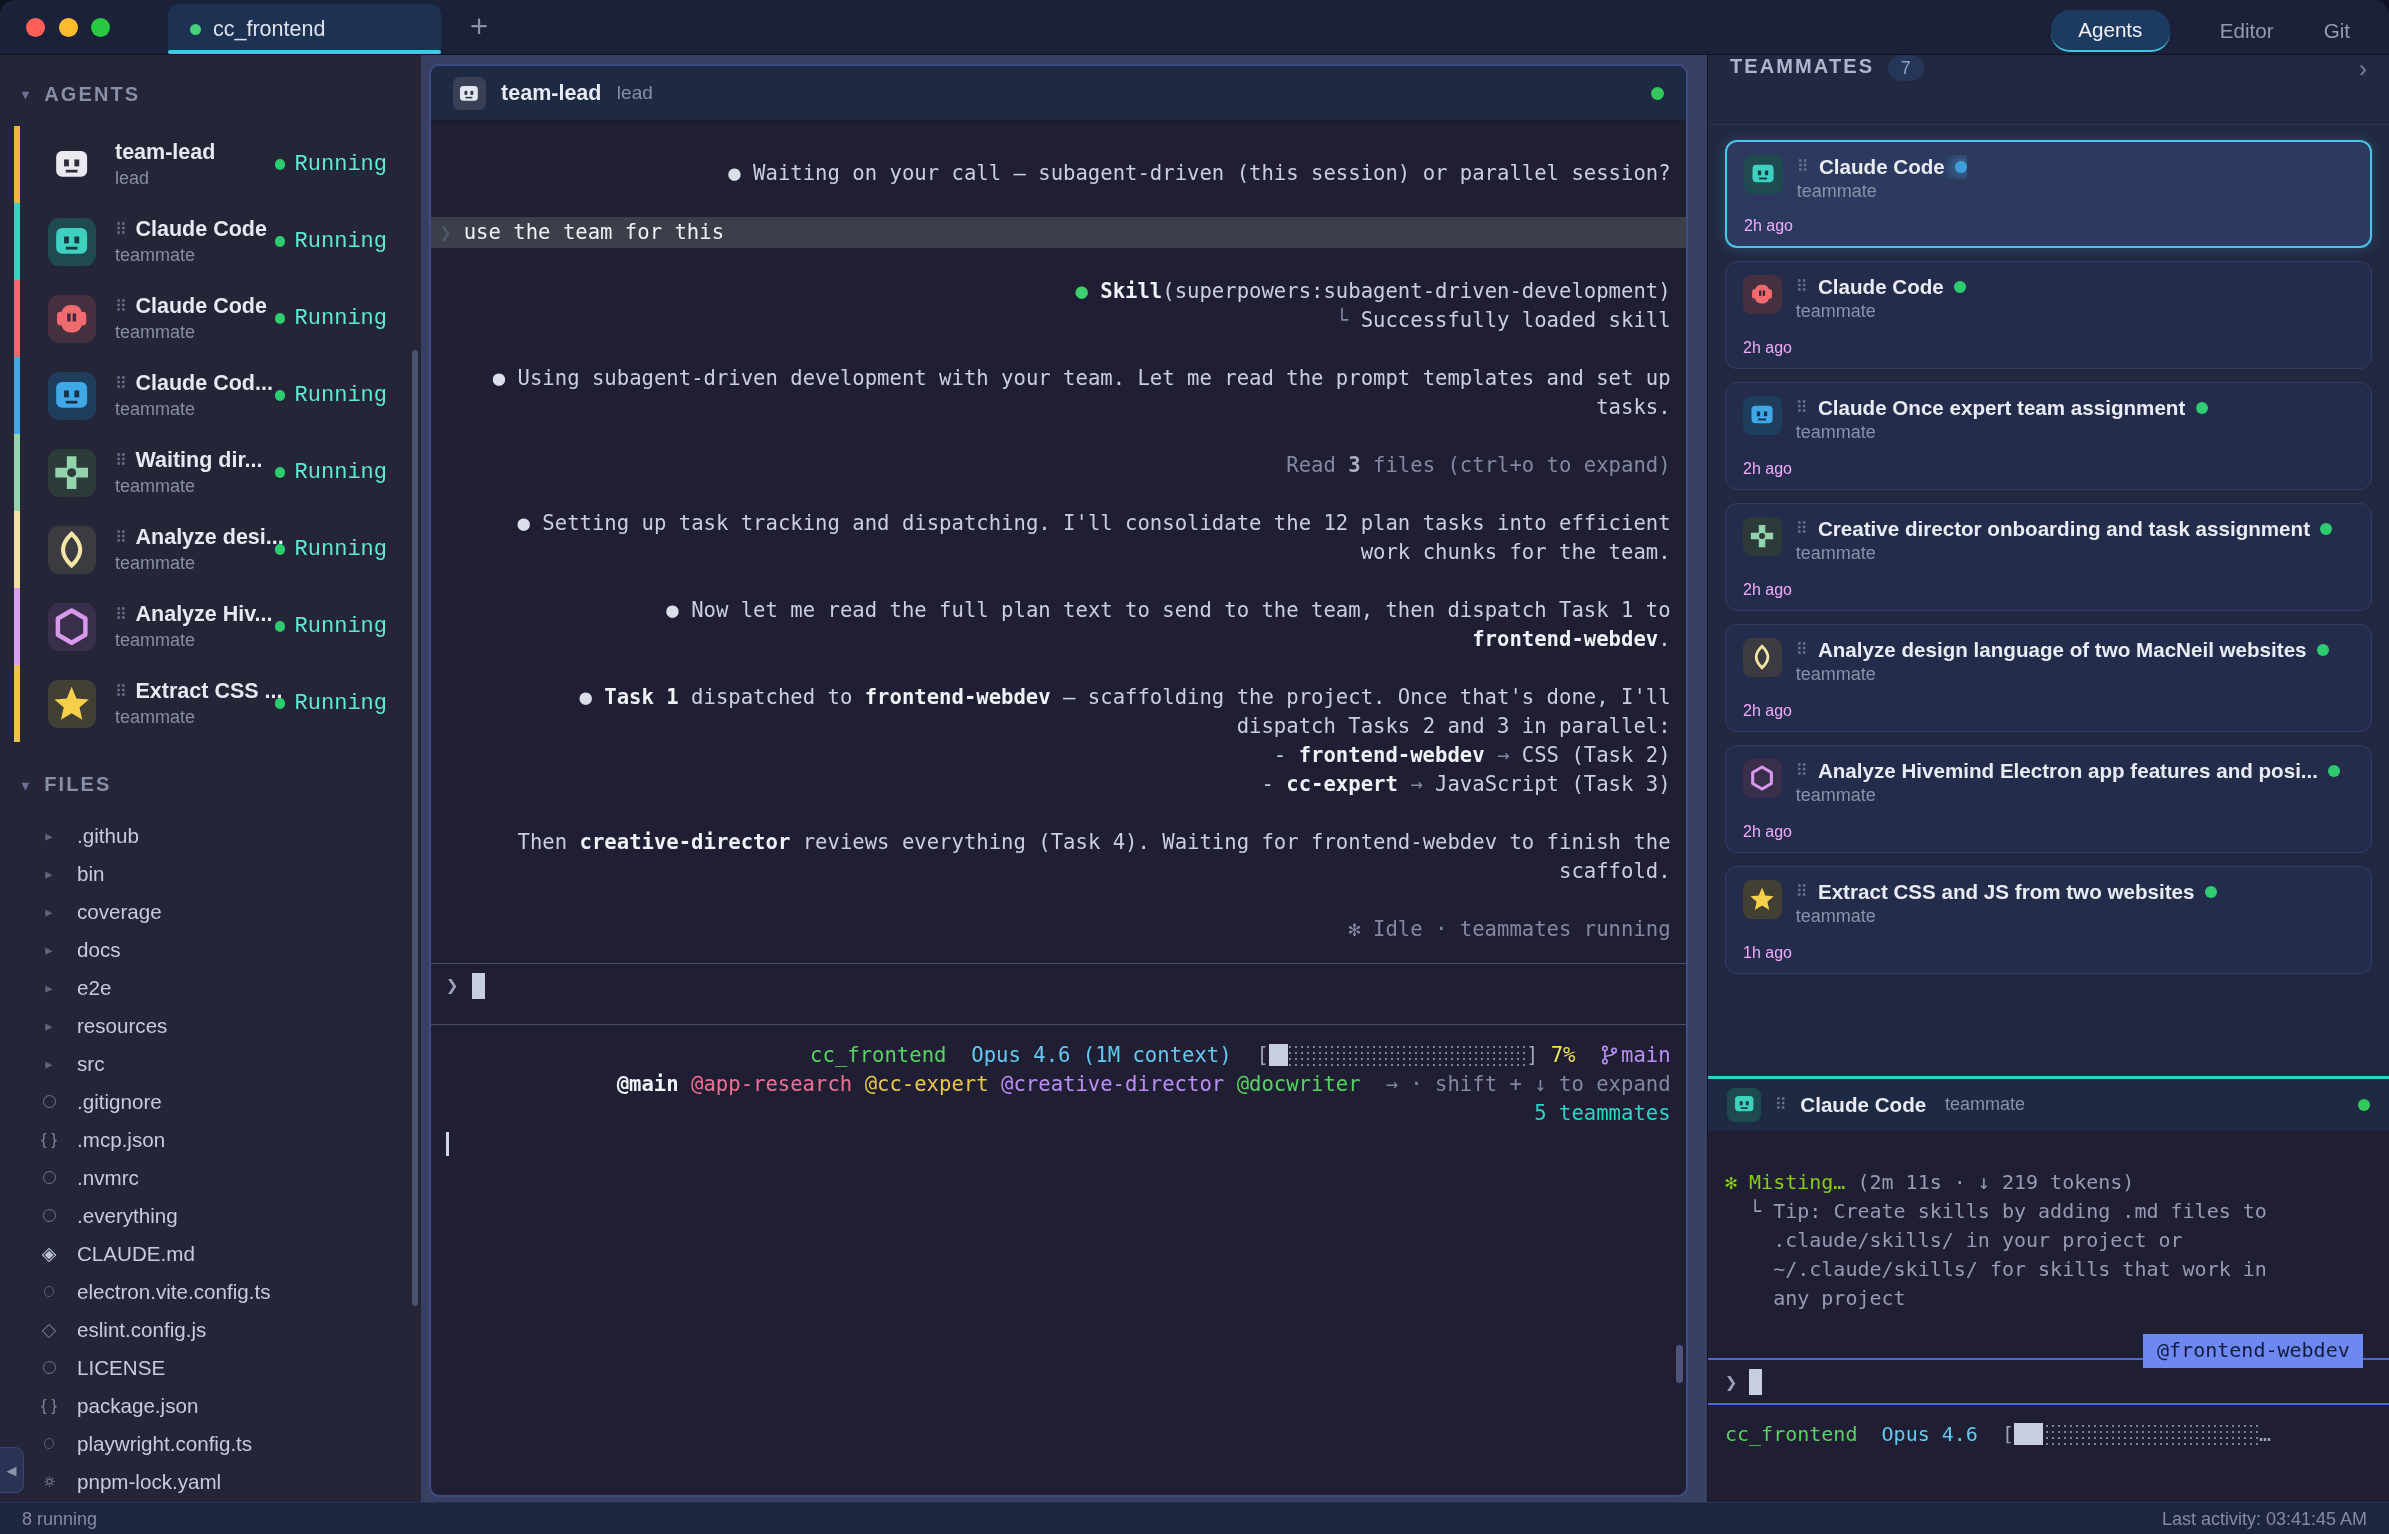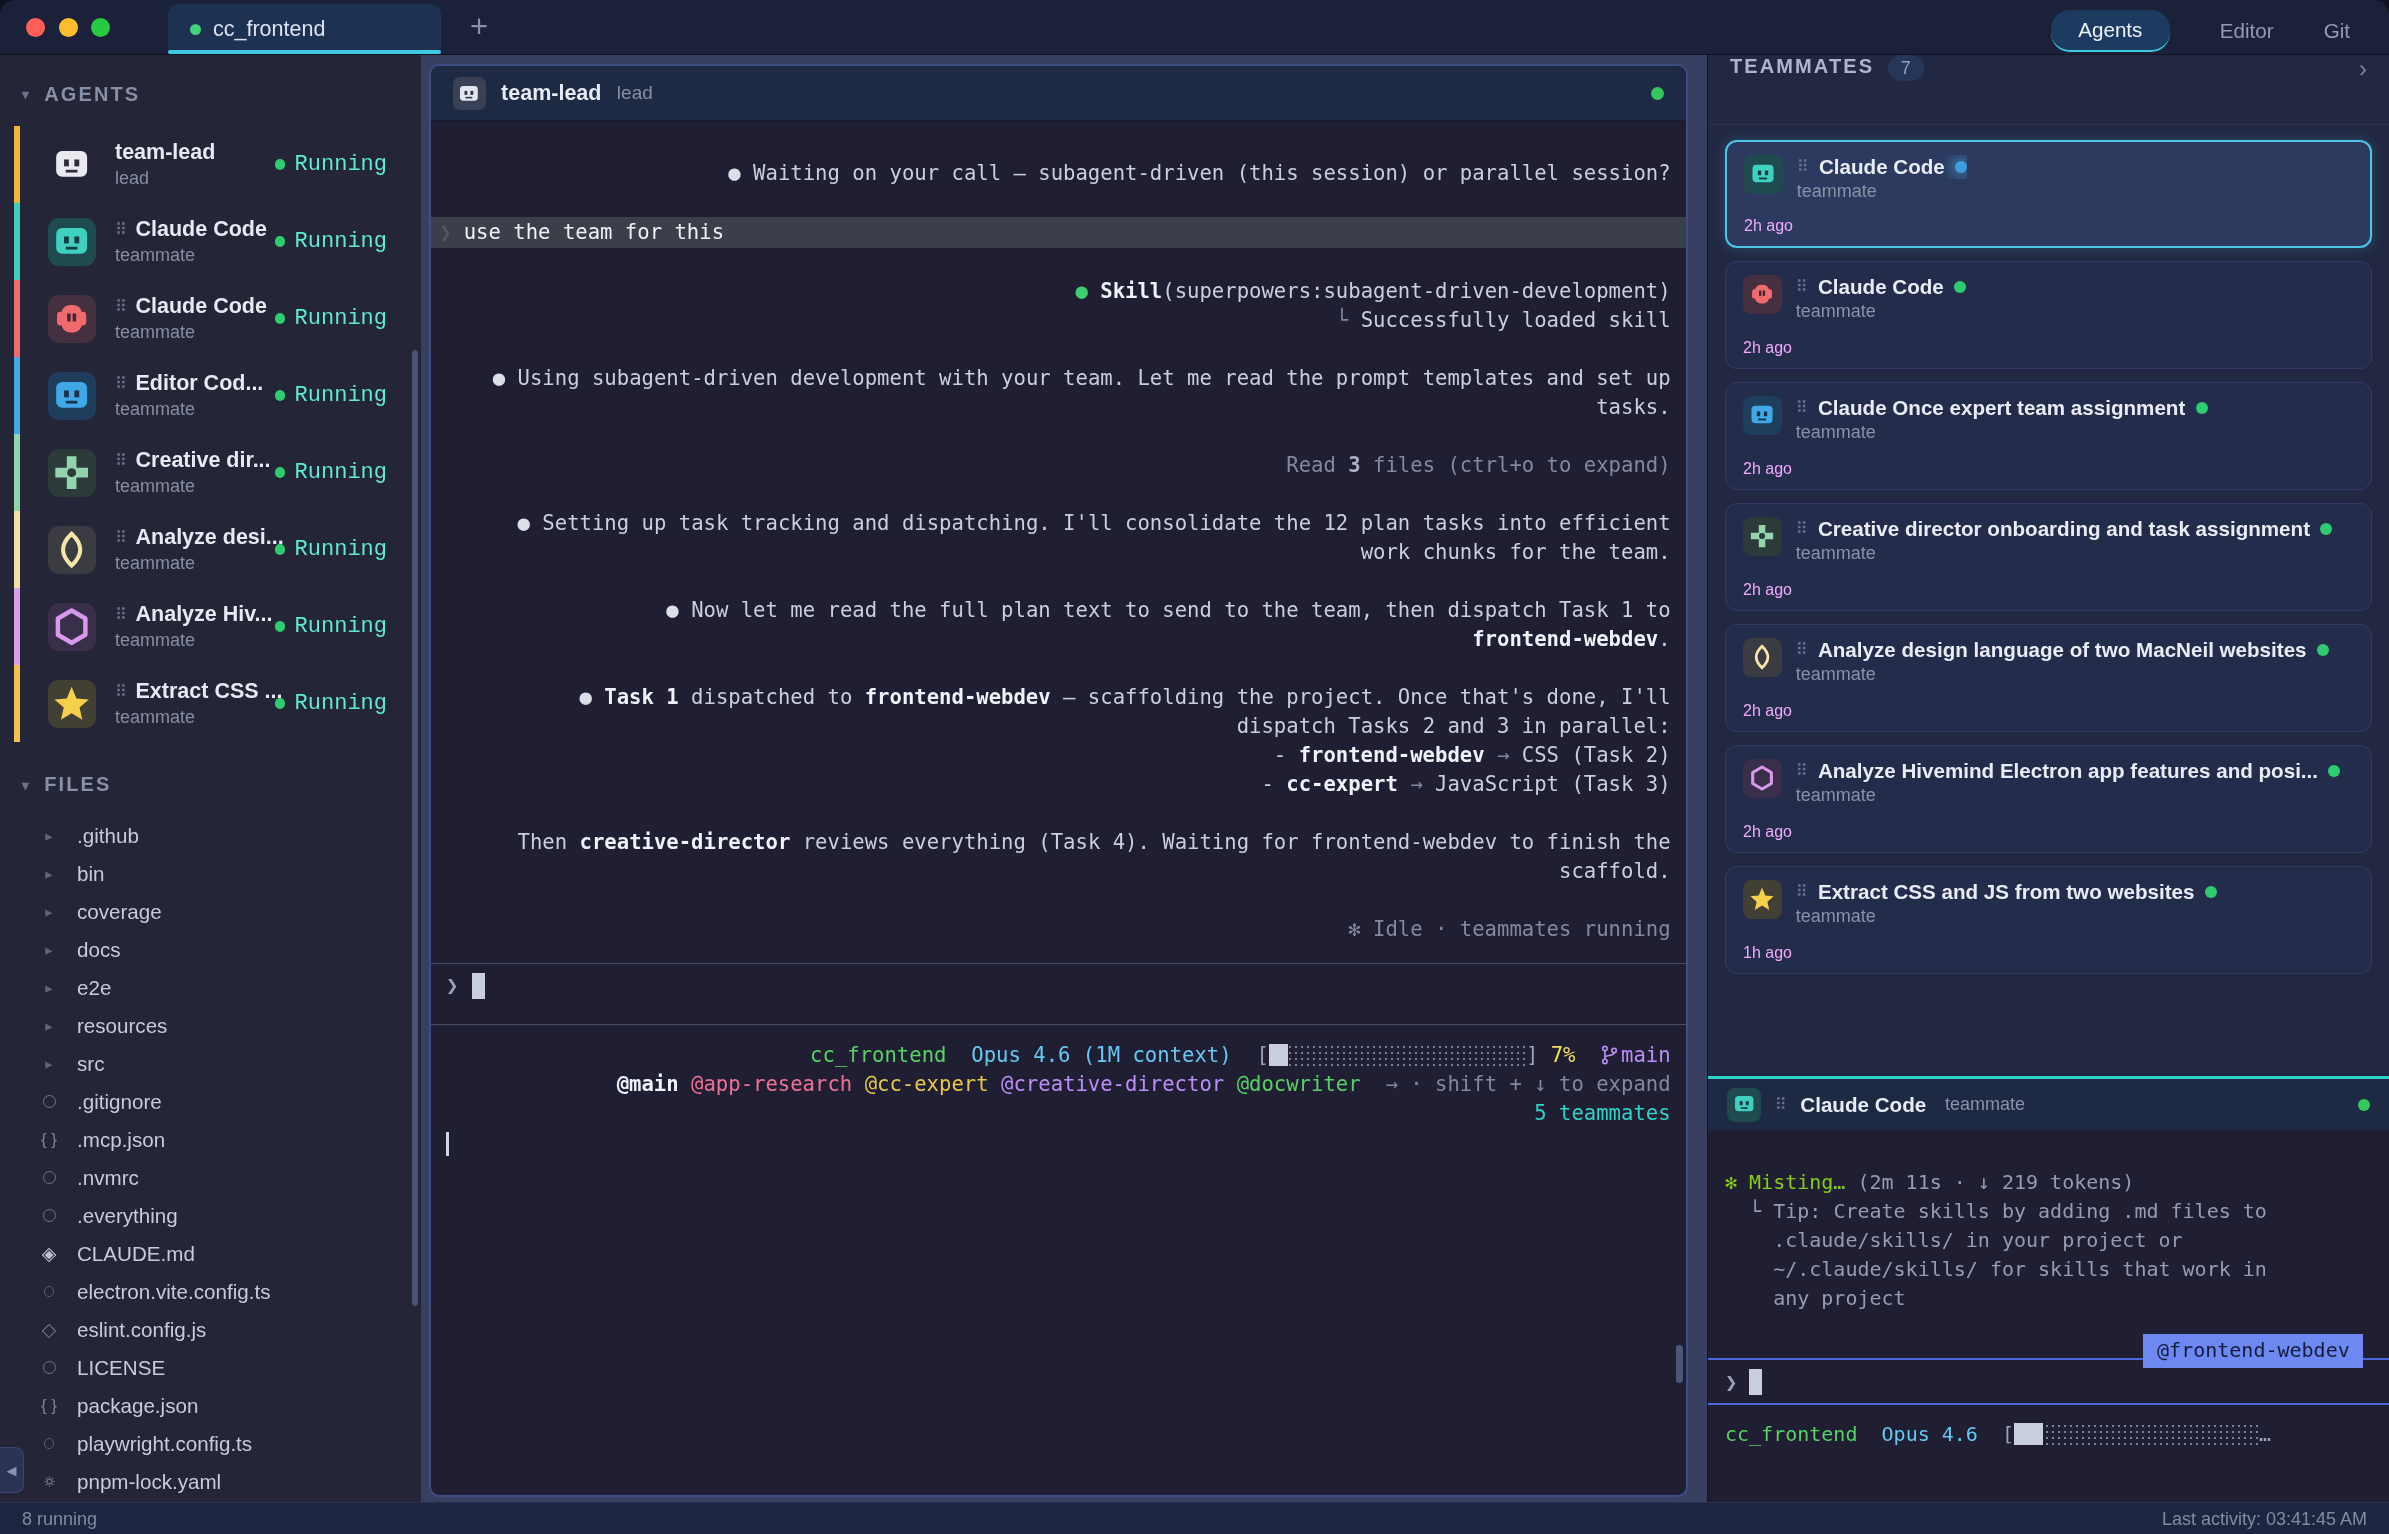--- a/index.html
+++ b/index.html
@@ -253,41 +253,41 @@
               <svg viewBox="0 0 24 24">
                 <rect x="3" y="4" width="18" height="15" rx="3.5" fill="#41a8e8"></rect>
                 <rect x="7.6" y="9" width="2.8" height="4" fill="#1a3049"></rect>
                 <rect x="13.6" y="9" width="2.8" height="4" fill="#1a3049"></rect>
                 <rect x="8.6" y="15" width="6.8" height="1.6" fill="#1a3049"></rect>
               </svg>
             </div>
             <div class="ainfo">
               <div class="nmrow">
                 <span class="grip">⠿</span>
-                <span>Editor Cod...</span>
+                <span>Claude Cod...</span>
               </div>
               <div class="arole">teammate</div>
             </div>
             <div class="astatus">
               <span class="sdot"></span>
               <span class="slabel">Running</span>
             </div>
           </div>
           <div class="agent">
             <span class="abar" style="background: rgb(147, 212, 172);"></span>
             <div class="avatar" style="background: rgb(44, 59, 58);">
               <svg viewBox="0 0 24 24">
                 <path d="M9.2 2.5h5.6v6.7h6.7v5.6h-6.7v6.7H9.2v-6.7H2.5V9.2h6.7z" fill="#93d4ac"></path>
                 <circle cx="12" cy="12" r="2.6" fill="#2c3b3a"></circle>
               </svg>
             </div>
             <div class="ainfo">
               <div class="nmrow">
                 <span class="grip">⠿</span>
-                <span>Creative dir...</span>
+                <span>Waiting dir...</span>
               </div>
               <div class="arole">teammate</div>
             </div>
             <div class="astatus">
               <span class="sdot"></span>
               <span class="slabel">Running</span>
             </div>
           </div>
           <div class="agent">
             <span class="abar" style="background: rgb(242, 227, 162);"></span>

